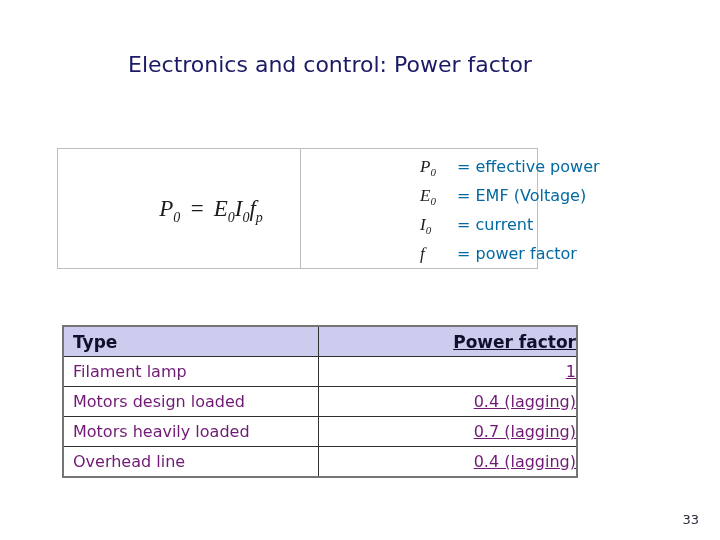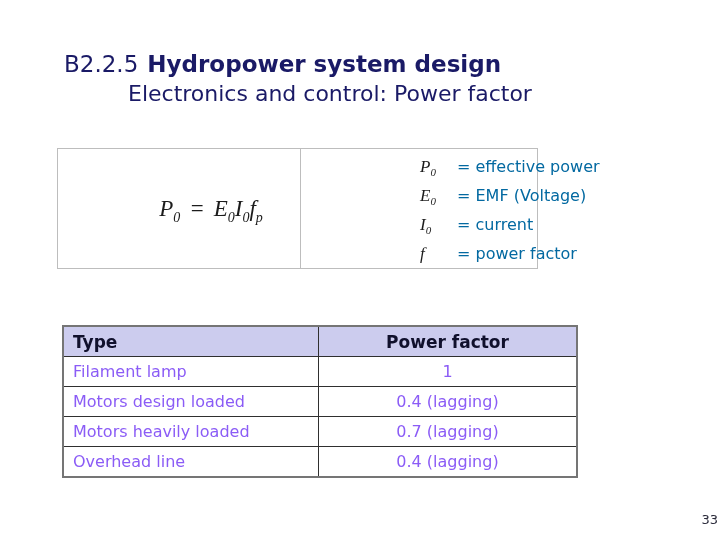--- a/index.html
+++ b/index.html
@@ -41,36 +41,33 @@
   .legend-def { font-size:16px; color:#0369a1; }
 
   
   .pf-table {
     position:absolute; left:62px; top:325px; width:516px;
     border-collapse:collapse; border:2px solid #757575;
     font-family:"DejaVu Sans","Liberation Sans",sans-serif;
   }
   .pf-table th, .pf-table td { border:1px solid #2f2f2f; height:29px; padding:0; }
   .pf-table th { background:#ccccee; color:#10102c; font-size:17px; font-weight:bold; }
-  .pf-table td { color:#8b5cf6; font-size:16px; font-weight:normal;margin-top:44px; }
+  .pf-table td { color:#701a75; font-size:16px; font-weight:normal;margin-top:44px; }
   .col-type { width:245px; text-align:left; padding-left:9px !important; }
-  .col-value { text-align:center; }
+  .col-value { text-align:right;text-decoration:underline; }
 
   
-  .page-number { position:absolute; right:2px; top:512px; font-size:13px; color:#2b2b3b; }
+  .page-number { position:absolute; right:21px; top:512px; font-size:13px; color:#2b2b3b; }
 </style>
 </head>
 <body>
 
 <div class="slide">
 
   <div class="title-block">
-    <div class="title-line1">
-      <span class="title-num">B2.2.5</span><span class="title-main">Hydropower system design</span>
-    </div>
     <div class="subtitle">Electronics and control: Power factor</div>
   </div>
 
   <div class="formula-box">
     <div class="formula-cell">
       <span><span>P</span><sub>0</sub></span>
         <span class="formula-eq">=</span>
         <span><span>E</span><sub>0</sub></span>
         <span><span>I</span><sub>0</sub></span>
         <span><span>f</span><sub>p</sub></span>

